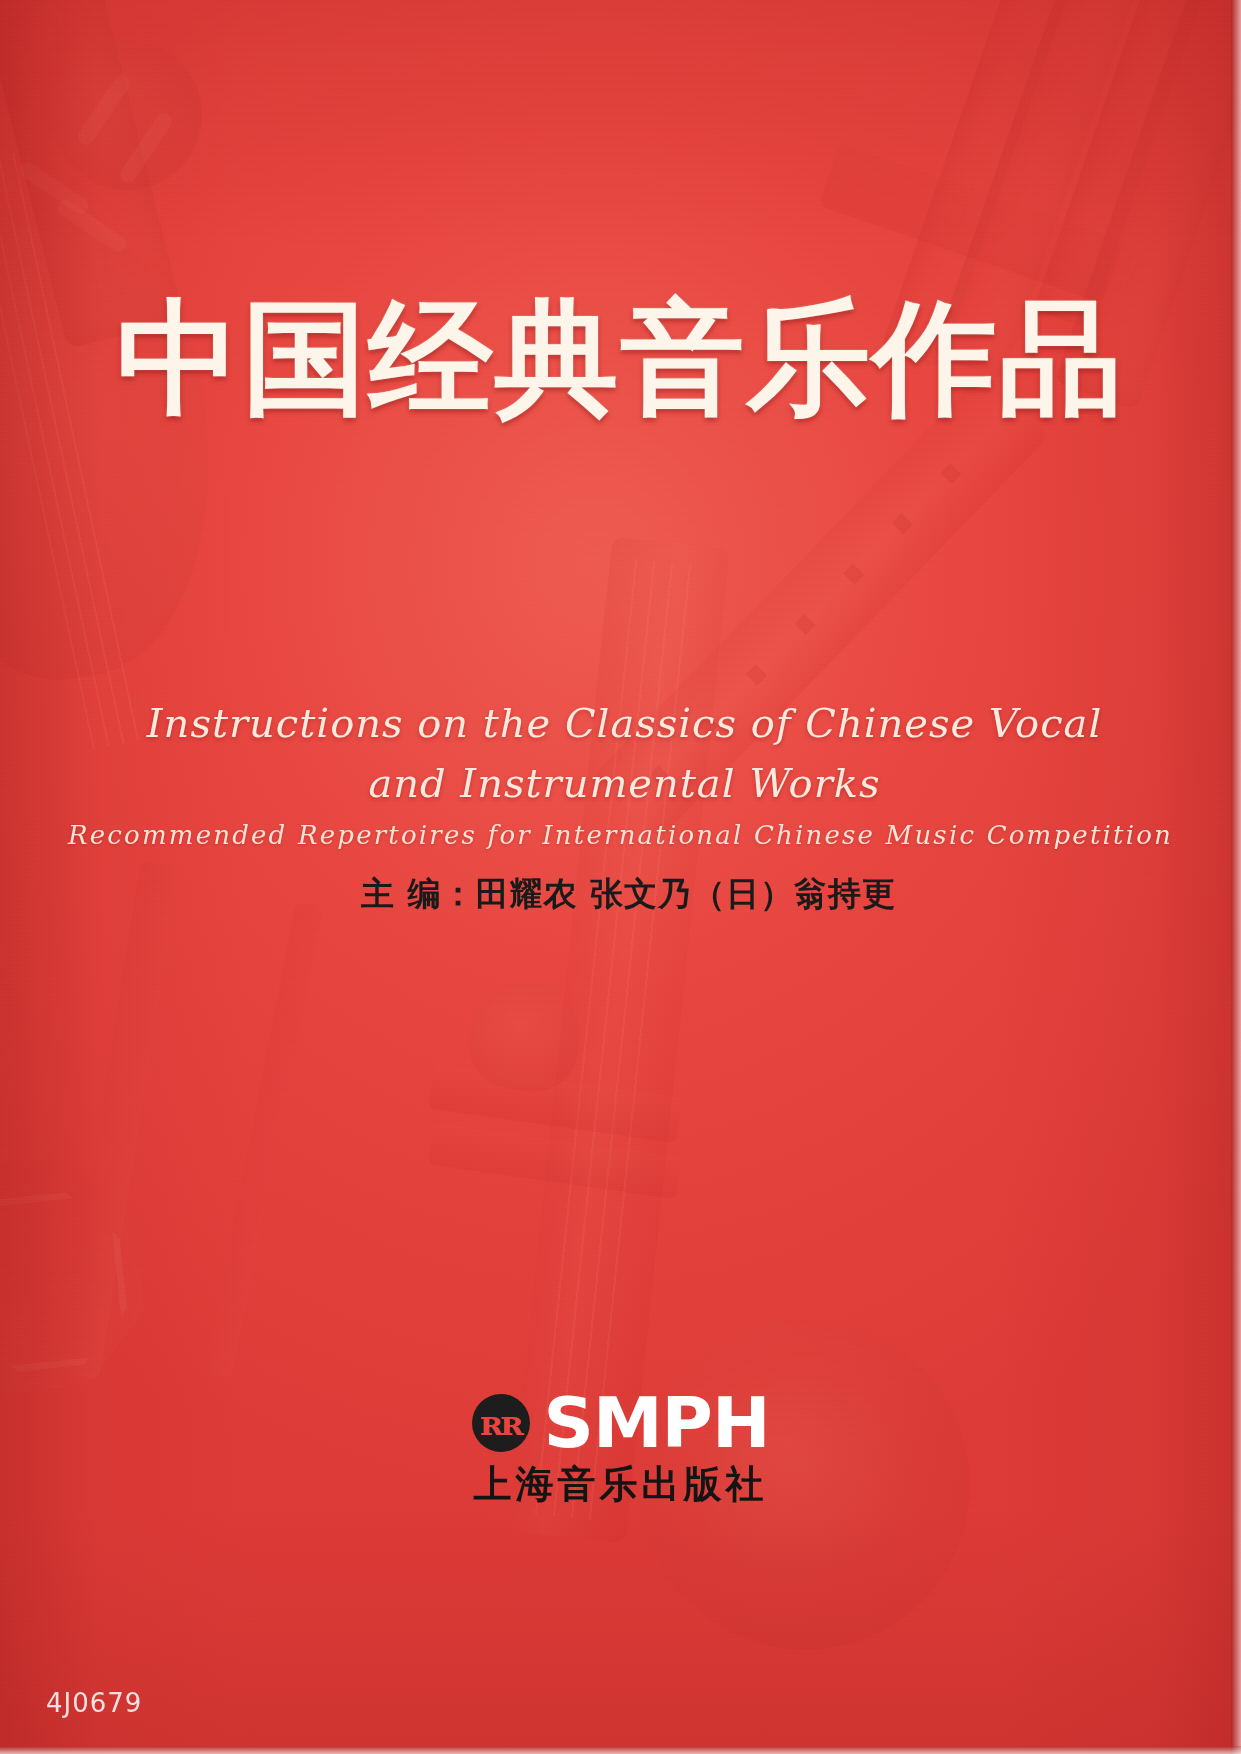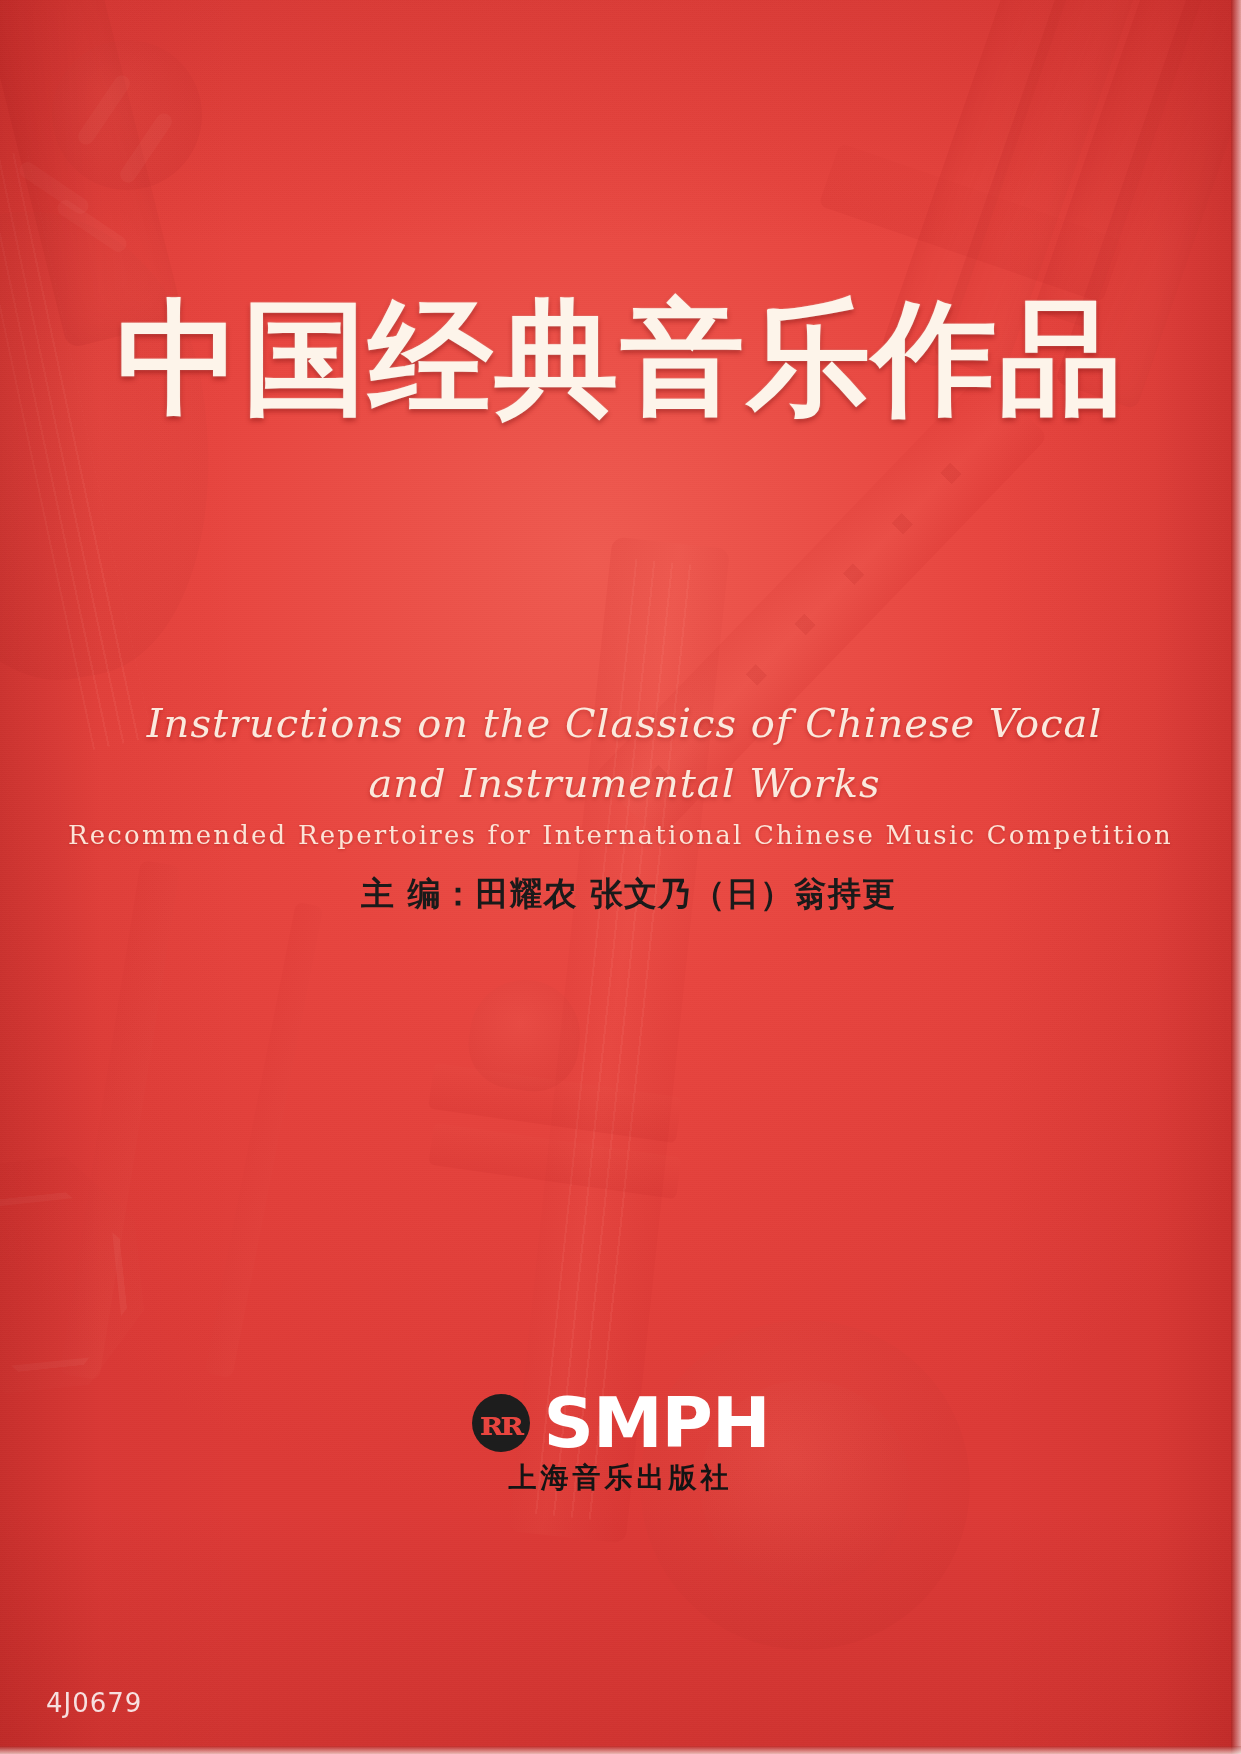--- a/index.html
+++ b/index.html
@@ -270,20 +270,21 @@
   .repertoire-en {
     position: absolute;
     top: 820px;
     left: 0; right: 0;
     text-align: center;
     color: #fce3d6;
     font-family: "DejaVu Serif", serif;
     font-size: 26px;
     letter-spacing: 2.2px;
     text-shadow: 0 1px 3px rgba(130,15,15,0.3);
+    font-style: italic;
   }
 
   .editors {
     position: absolute;
     top: 872px;
     left: 0; right: 0;
     text-align: center;
     color: #1a1a1a;
     font-family: "DejaVu Sans", sans-serif;
     font-weight: bold;
@@ -321,21 +322,21 @@
     font-weight: bold;
     font-size: 70px;
     letter-spacing: -1px;
     line-height: 0.95;
   }
   .pub-name {
     margin-top: 2px;
     color: #141414;
     font-family: "DejaVu Sans", sans-serif;
     font-weight: bold;
-    font-size: 28px;
+    font-size: 38px;
     letter-spacing: 4px;
   }
   .pub-url {
     margin-top: 6px;
     color: #161616;
     font-family: "DejaVu Sans", sans-serif;
     font-size: 22px;
     letter-spacing: 3px;
   }
 

